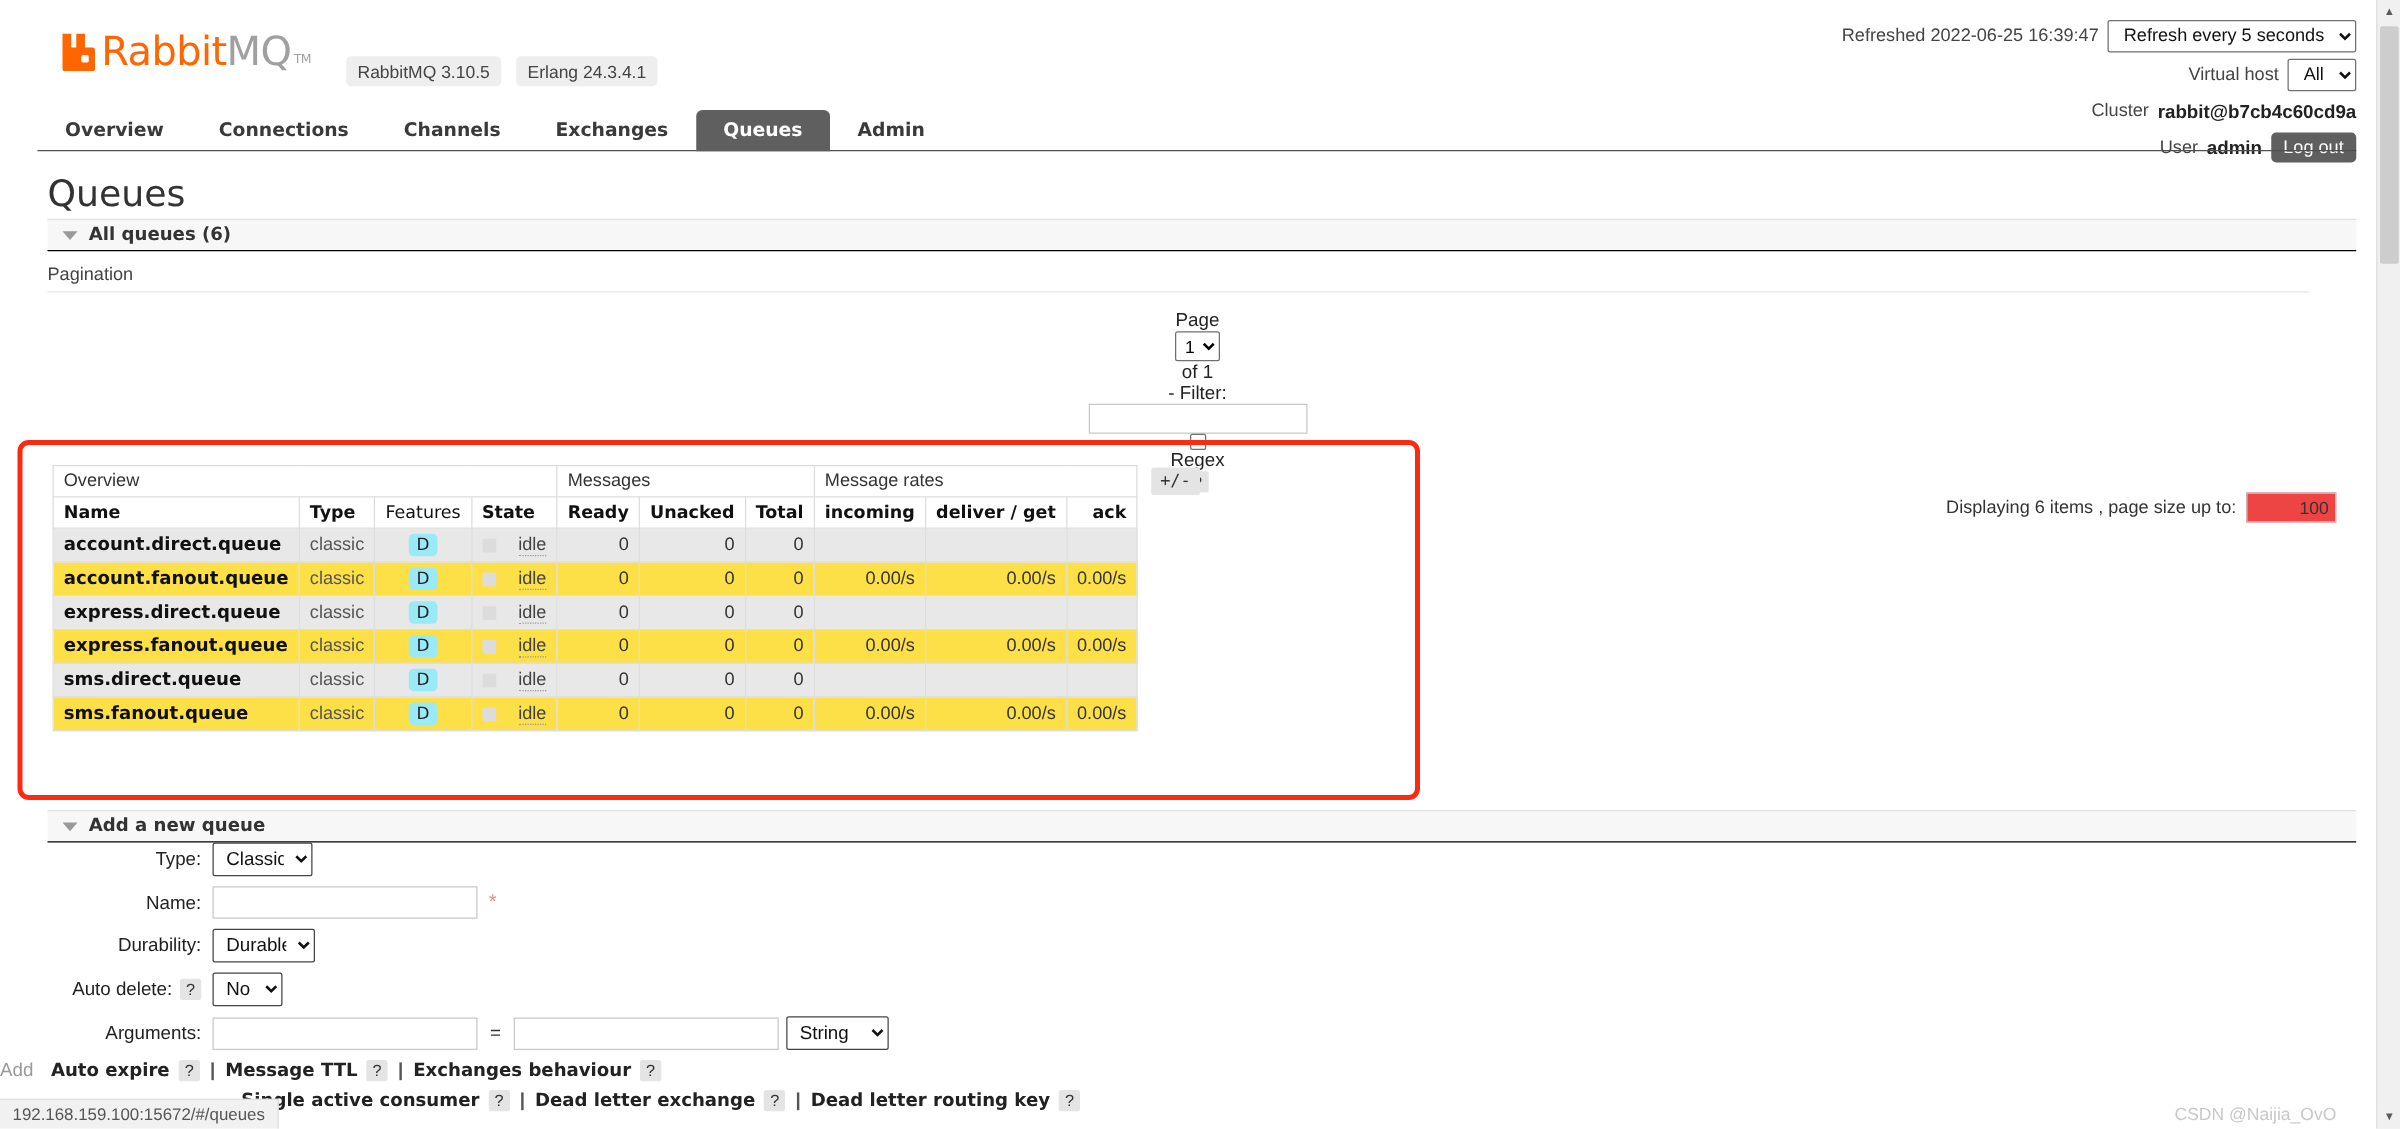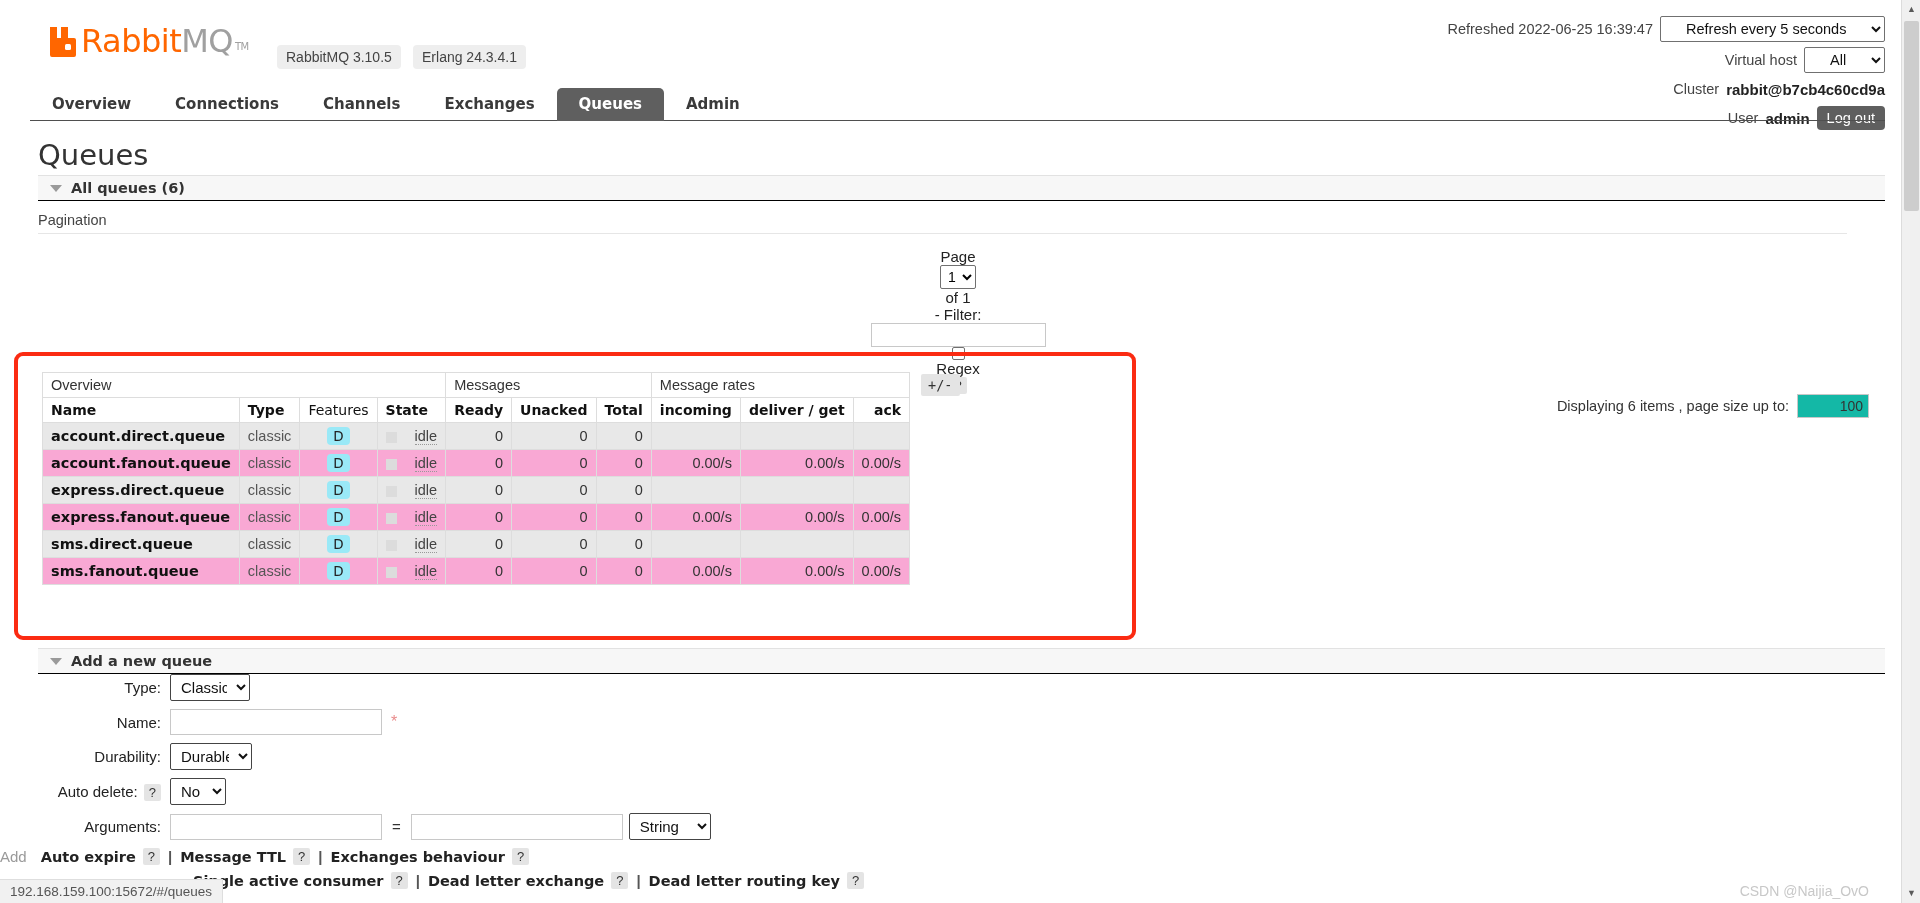--- a/index.html
+++ b/index.html
@@ -47,21 +47,21 @@
     border-radius: 4px; padding: 4px 9px; font-size: 14px; margin-right: 8px;
   }
   .ver-wrap { position: absolute; left: 277px; top: 45px; }
 
   .header-right { position: absolute; right: 16px; top: 16px; text-align: right; line-height: 23px; }
   .hr-row { display: flex; justify-content: flex-end; align-items: center; margin-bottom: 5px; }
   .hr-label { color: #444; font-size: 14.5px; margin-right: 7px; }
   .hr-strong { font-weight: bold; color: #222; }
   select.hdr-select {
     font-family: "Liberation Sans", sans-serif; font-size: 14.5px;
-    padding: 3px 21px; border: 1px solid #707070; border-radius: 2px; background: #fff; color: #111;
+    padding: 3px 8px; border: 1px solid #707070; border-radius: 2px; background: #fff; color: #111;
   }
   .logout-btn {
     background: #5f5f5f; color: #fff; border: none; border-radius: 4px;
     padding: 4px 10px; font-size: 14.5px; font-family: "Liberation Sans", sans-serif;
     margin-left: 7px; cursor: pointer;
   }
 
   
   .nav { position: absolute; left: 30px; top: 88px; right: 16px; height: 33px; border-bottom: 1px solid #4f4f4f; }
   .nav ul { list-style: none; margin: 0; padding: 0; display: flex; align-items: flex-end; height: 33px; }
@@ -100,21 +100,21 @@
     border: 1px solid #c8c8c8; background: #fff; color: #111;
   }
   .chk { width: 13px; height: 13px; border: 1px solid #707070; border-radius: 2px; background: #fff; display: inline-block; }
   .help {
     display: inline-block; background: #e4e4e4; color: #333; font-size: 13px;
     padding: 1px 5px; border-radius: 2px; cursor: pointer;
   }
   .right-info { margin-left: auto; display: flex; align-items: center; gap: 8px; font-size: 14.5px; color: #333; }
   input.num-field {
     width: 72px; text-align: right; font-family: "Liberation Sans", sans-serif; font-size: 14px;
-    padding: 3px 5px; border: 1px solid #c8c8c8; background: #14b8a6; color: #333;
+    padding: 3px 5px; border: 1px solid #c8c8c8; background: #ef4444; color: #333;
   }
 
   
   .redbox {
     position: absolute; left: 14px; top: 352px; width: 1122px; height: 288px;
     border: 4px solid #fb2b12; border-radius: 9px; pointer-events: none; z-index: 5;
   }
 
   
   .table-area { position: absolute; left: 42px; top: 372px; display: flex; align-items: flex-start; }
@@ -124,21 +124,21 @@
   }
   table.queues thead tr.group th {
     font-weight: normal; text-align: left; color: #333; font-size: 14.5px; padding: 4px 8px;
   }
   table.queues thead tr.cols th {
     font-family: "DejaVu Sans", sans-serif; font-weight: bold; color: #111; font-size: 14px;
     text-align: left; background: #fff;
   }
   table.queues thead tr.cols th.num { text-align: right; }
   table.queues tbody tr.odd td { background: #e8e8e8; }
-  table.queues tbody tr.even td { background: #f9a8d4; }
+  table.queues tbody tr.even td { background: #fde047; }
   td.qname { font-family: "DejaVu Sans", sans-serif; font-weight: bold; color: #111; }
   td.qtype { color: #555; }
   td.num { text-align: right; color: #333; }
   td.feat, td.state { text-align: center; }
   .badge-d {
     display: inline-block; background: #9ae9f7; color: #222; border-radius: 4px;
     padding: 1px 6px; font-size: 13.5px; font-family: "DejaVu Sans", sans-serif;
   }
   td.state { text-align: left; }
   .state-swatch { display: inline-block; width: 11px; height: 11px; background: #dcdcdc; margin-right: 18px; vertical-align: middle; }

